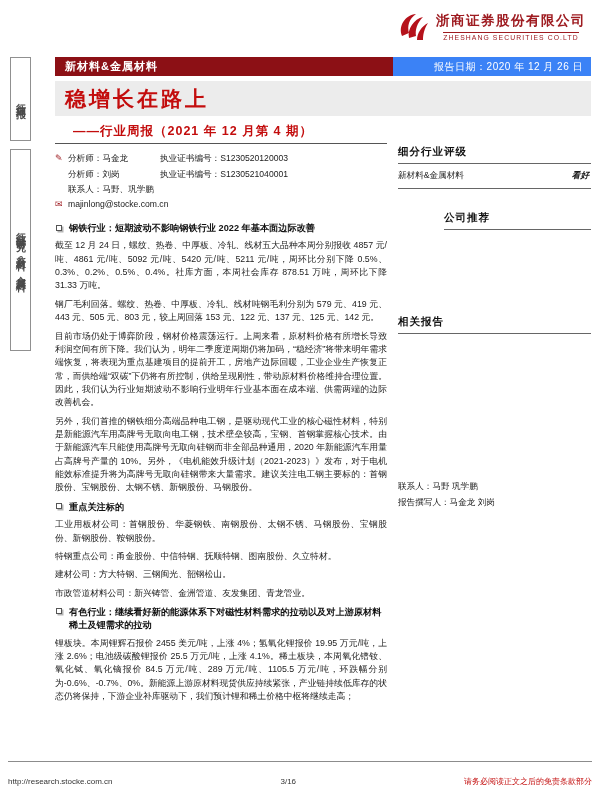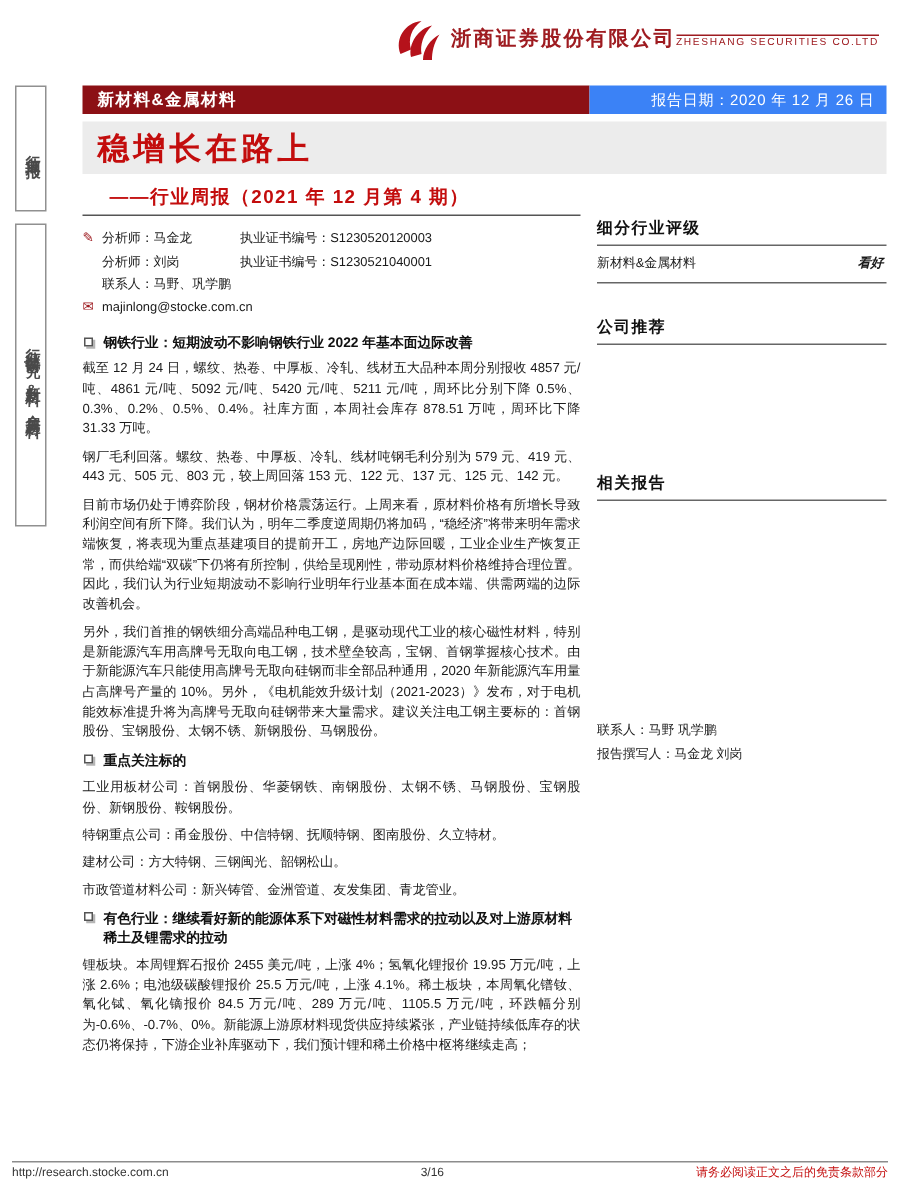--- a/index.html
+++ b/index.html
@@ -9,21 +9,21 @@
   .page { position:absolute; inset:0; background:#ffffff; overflow:hidden; }
 
   
   .vtab { position:absolute; left:10px; width:21px; border:1px solid #909090; display:flex; align-items:center; justify-content:center; background:#fff; }
   .vtab--1 { top:57px; height:84px; }
   .vtab--2 { top:149px; height:202px; }
   .vtab span { writing-mode:vertical-rl; text-orientation:upright; font-size:10px; font-weight:bold; color:#4a4a4a; letter-spacing:2px; line-height:1; white-space:nowrap; }
 
   
   .logo { position:absolute; top:11px; right:14px; display:flex; align-items:center; gap:7px; }
-  .logo-text { display:flex; align-items:center; }
+  .logo-text { display:flex; flex-direction:column; align-items:center; }
   .logo-cn { color:#9E1B20; font-weight:bold; font-size:13.5px; letter-spacing:1.5px; white-space:nowrap; }
   .logo-en { color:#9E1B20; font-size:6.8px; letter-spacing:1.1px; margin-top:2px; padding-top:1px; border-top:1px solid #9E1B20; white-space:nowrap; }
 
   
   .hbar { position:absolute; left:55px; top:57px; width:536px; height:19px; display:flex; }
   .hbar-left { width:338px; background:#8C1015; color:#fff; font-size:11px; font-weight:bold; display:flex; align-items:center; padding-left:10px; letter-spacing:1px; }
   .hbar-right { flex:1; background:#3b82f6; color:#fff; font-size:10px; display:flex; align-items:center; justify-content:flex-end; padding-right:8px; letter-spacing:0.5px; }
 
   
   .title-band { position:absolute; left:55px; top:81px; width:536px; height:35px; background:#ECECEC; display:flex; align-items:center; padding-left:10px; }
@@ -48,26 +48,26 @@
   .sq { flex:0 0 auto; width:6px; height:6px; border:1px solid #555; box-shadow:1.5px 1.5px 0 #b5b5b5; margin:2.5px 7px 0 1px; background:#fff; }
   .para { font-size:8.8px; line-height:1.52; text-align:justify; margin-bottom:5px; color:#1c1c1c; }
 
   
   .right-col { position:absolute; left:398px; top:145px; width:193px; height:600px; }
   .rc-block { position:absolute; left:0; right:0; }
   .rc-head { font-size:10.5px; font-weight:bold; color:#111; padding-bottom:4px; border-bottom:1px solid #666; letter-spacing:1px; }
   .rating-row { display:flex; justify-content:space-between; align-items:center; font-size:8.6px; padding:6px 2px 6px 0; border-bottom:1px solid #666; }
   .rating-val { font-style:italic; font-weight:bold; }
   .rc-rating { top:0; }
-  .rc-recommend { top:66px; }
+  .rc-recommend { top:66px;margin-left:46px; }
   .rc-related { top:170px; }
   .rc-authors { top:333px; font-size:8.6px; line-height:1.9; color:#222; }
 
   
-  .footer { position:absolute; left:8px; right:8px; bottom:13px; border-top:1px solid #8c8c8c; padding-top:1px; display:flex; align-items:center; font-size:8px; }
+  .footer { position:absolute; left:8px; right:8px; bottom:13px; border-top:1px solid #8c8c8c; padding-top:14px; display:flex; align-items:center; font-size:8px; }
   .f-url { color:#333; text-decoration:none; }
   .f-page { flex:1; text-align:center; color:#333; }
   .f-disclaimer { color:#C30D0D; }
 </style>
 </head>
 <body>
 
 <div class="page">
 
   <div class="vtab vtab--1">

